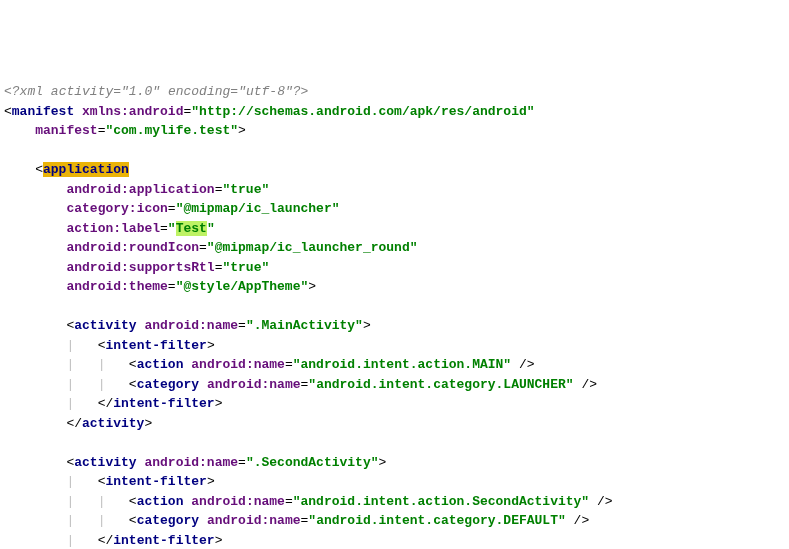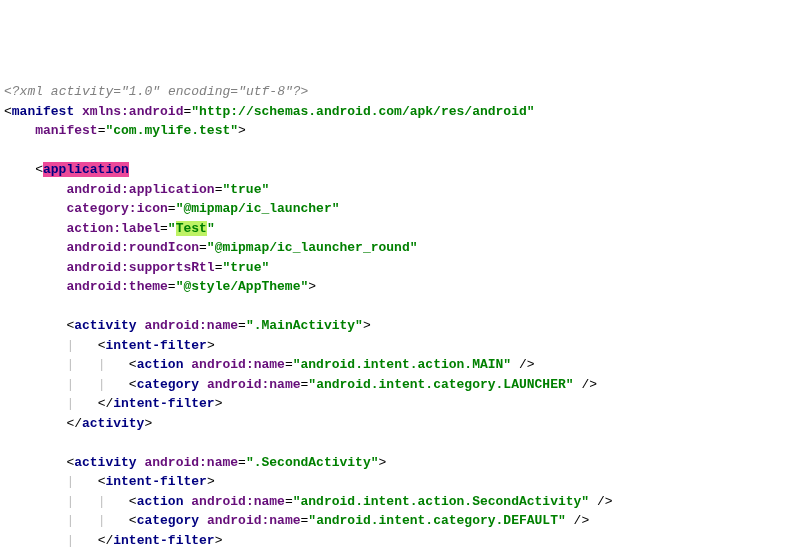--- a/index.html
+++ b/index.html
@@ -12,21 +12,21 @@
   color: #000;
   white-space: pre;
   overflow-x: auto;
   width: 789px;
   box-sizing: border-box;
 }
 .comment { color: #808080; font-style: italic; }
 .tag { color: #000080; font-weight: bold; }
 .attr { color: #660e7a; font-weight: bold; text-align: center; }
 .val { color: #008000; font-weight: bold; }
-.hl-app { background: #ec4899; }
+.hl-app { background: #eab308; }
 .hl-test { background: #bef264; }
 .guide { color: #c0c0c0; }
 </style>
 </head>
 <body>
 
 
 
 <div><span class="comment"><span>&lt;?</span><span>xml</span> <span>activity</span>=<span>"1.0"</span> <span>encoding</span>=<span>"utf-8"</span><span>?&gt;</span></span>
 &lt;<span class="tag">manifest</span> <span class="attr">xmlns:android</span>=<span class="val">"http://schemas.android.com/apk/res/android"</span>

